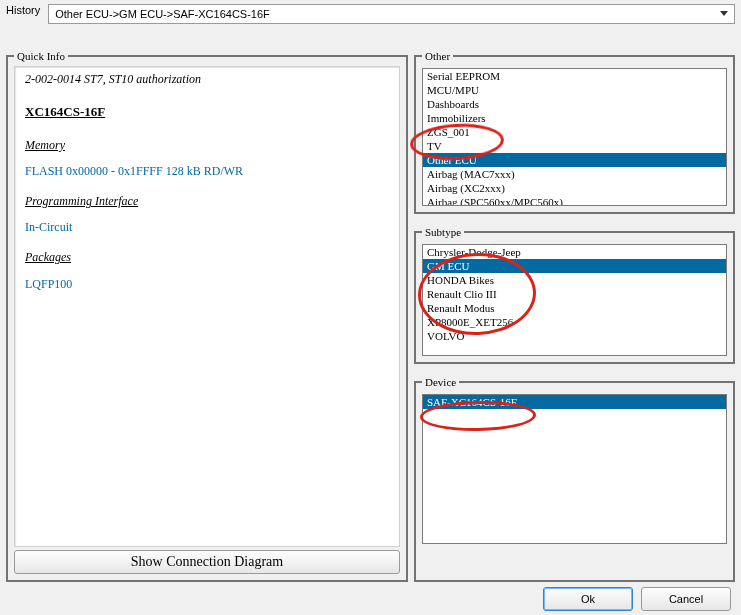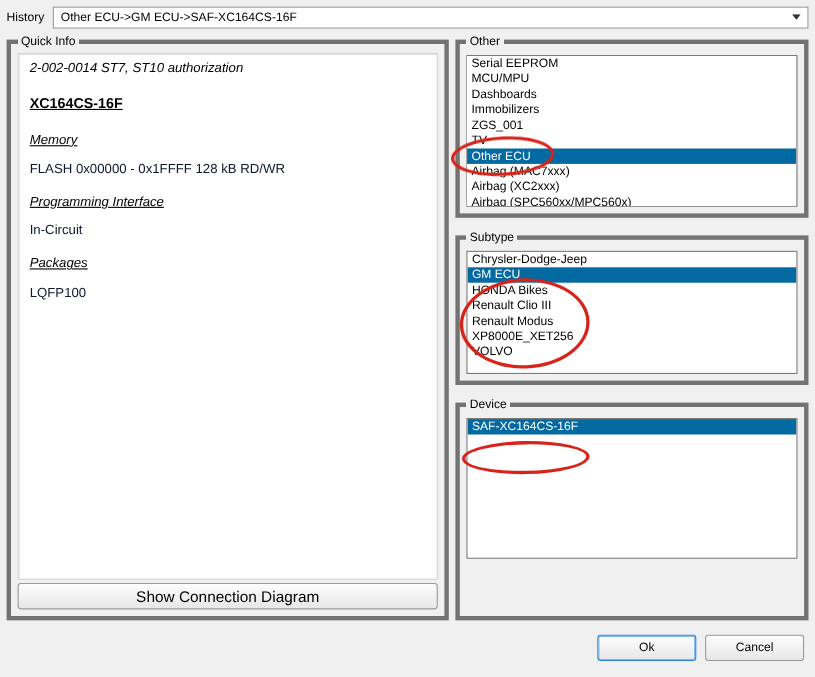--- a/index.html
+++ b/index.html
@@ -15,24 +15,24 @@
   }
   .win {
     box-sizing: border-box;
     width: 741px;
     height: 615px;
     padding: 4px 6px;
     position: relative;
   }
   .history-row {
     display: flex;
-    align-items: center;
+    align-items: flex-start;
     gap: 8px;
     height: 24px;
-    margin-bottom: 4px;
+    margin-bottom: 22px;
   }
   .combo {
     flex: 1;
     height: 20px;
     border: 1px solid #9a9a9a;
     background: #fff;
     display: flex;
     align-items: center;
     justify-content: space-between;
     padding: 0 2px 0 6px;
@@ -57,24 +57,25 @@
     display: flex;
     flex-direction: column;
   }
   .col-right {
     flex: 1;
     display: flex;
     flex-direction: column;
     gap: 6px;
   }
   fieldset.group {
-    border: 4px solid #737373;
+    border: 2px solid #737373;
     margin: 0 0 6px 0;
     padding: 4px 6px 6px 6px;
     box-sizing: border-box;
+    font-family: Liberation Serif, serif;
   }
   fieldset.group legend {
     padding: 0 3px;
     font-size: 11px;
     color: #000;
   }
   .info-pane {
     flex: 1;
     border: 1px solid #d0d0d0;
     background: #fff;
@@ -99,21 +100,21 @@
   .info-underline {
     text-decoration: underline;
   }
   .info-italic {
     font-style: italic;
     text-decoration: underline;
     margin: 14px 0 10px 0;
     display: inline-block;
   }
   .link-blue {
-    color: #0f172a;
+    color: #0369a1;
   }
   .listbox {
     width: 100%;
     border: 1px solid #7a7a7a;
     background: #fff;
     box-sizing: border-box;
     overflow-y: auto;
     overflow-x: hidden;
     margin-top: 2px;
     position: relative;
@@ -125,39 +126,39 @@
     white-space: nowrap;
     cursor: default;
   }
   .listbox .item.selected {
     background: #0369a1;
     color: #fff;
   }
   
   .type-box    { height: 138px; }
   .subtype-box { height: 112px; }
-  .device-box  { height: 128px; }
+  .device-box  { height: 150px; }
   
   .widebtn {
     height: 22px;
     border: 1px solid #9a9a9a;
     background: linear-gradient(#fdfdfd, #e7e7e7);
     border-radius: 3px;
     display: flex;
     align-items: center;
     justify-content: center;
     font-size: 14px;
     user-select: none;
     margin-top: 3px;
   }
   
   .footer {
     position: absolute;
     right: 10px;
-    bottom: 14px;
+    bottom: 4px;
     display: flex;
     gap: 8px;
   }
   .btn {
     min-width: 72px;
     height: 22px;
     border: 1px solid #9a9a9a;
     background: linear-gradient(#fdfdfd, #e7e7e7);
     border-radius: 3px;
     display: flex;

